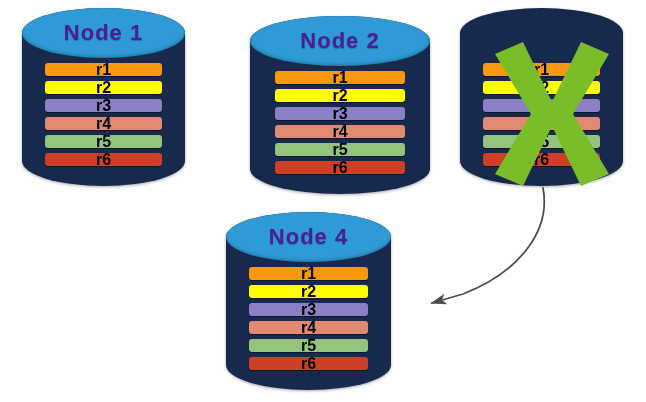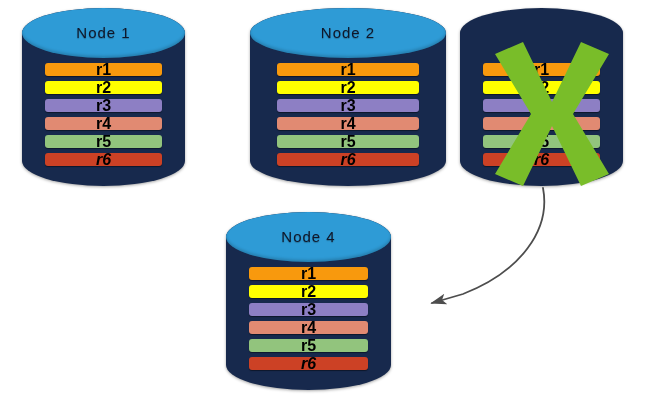--- a/index.html
+++ b/index.html
@@ -44,23 +44,23 @@
     width: 100%;
     height: 28%;
     background: #2e9bd6;
     border-radius: 50%;
     box-shadow: inset 0 -2px 3px rgba(0,0,0,0.18);
     display: flex;
     align-items: center;
     justify-content: center;
   }
   .node-label {
-    color: #0f172a;
-    font-weight: normal;
-    font-size: 15px;
+    color: #4c1d95;
+    font-weight: bold;
+    font-size: 22px;
     letter-spacing: 1px;
     white-space: nowrap;
     text-shadow: 0 1px 1px rgba(0,0,0,0.25);
     user-select: none;
   }
   .node-rows {
     position: absolute;
     left: 14%;
     right: 14%;
     display: flex;
@@ -72,21 +72,21 @@
     border-radius: 3px;
     display: flex;
     align-items: center;
     justify-content: center;
     color: #000000;
     font-weight: bold;
     font-size: 16px;
     line-height: 1;
     box-shadow: 0 1px 1px rgba(0,0,0,0.45);
   }
-  .row-bar:last-child { margin-bottom: 16px; font-style: italic; }
+  .row-bar:last-child { margin-bottom: 16px; }
 
   
   .x-mark {
     position: absolute;
     pointer-events: none;
   }
 
   
   .arrow-layer {
     position: absolute;
@@ -110,21 +110,21 @@
     <div class="node-rows" style="top:55px;">
       <div class="row-bar" style="background: rgb(248, 153, 13);">r1</div>
       <div class="row-bar" style="background: rgb(255, 255, 0);">r2</div>
       <div class="row-bar" style="background: rgb(141, 127, 196);">r3</div>
       <div class="row-bar" style="background: rgb(225, 138, 114);">r4</div>
       <div class="row-bar" style="background: rgb(146, 196, 125);">r5</div>
       <div class="row-bar" style="background: rgb(204, 65, 37);">r6</div>
     </div>
   </div>
 
-  <div class="node" style="left:250px; top:8px; width:180px; height:178px;padding-left:16px;">
+  <div class="node" style="left:250px; top:16px; width:180px; height:178px;">
     <div class="node-body"></div>
     <div class="node-top">
       <span class="node-label">Node  2</span>
     </div>
     <div class="node-rows" style="top:55px;">
       <div class="row-bar" style="background: rgb(248, 153, 13);">r1</div>
       <div class="row-bar" style="background: rgb(255, 255, 0);">r2</div>
       <div class="row-bar" style="background: rgb(141, 127, 196);">r3</div>
       <div class="row-bar" style="background: rgb(225, 138, 114);">r4</div>
       <div class="row-bar" style="background: rgb(146, 196, 125);">r5</div>

